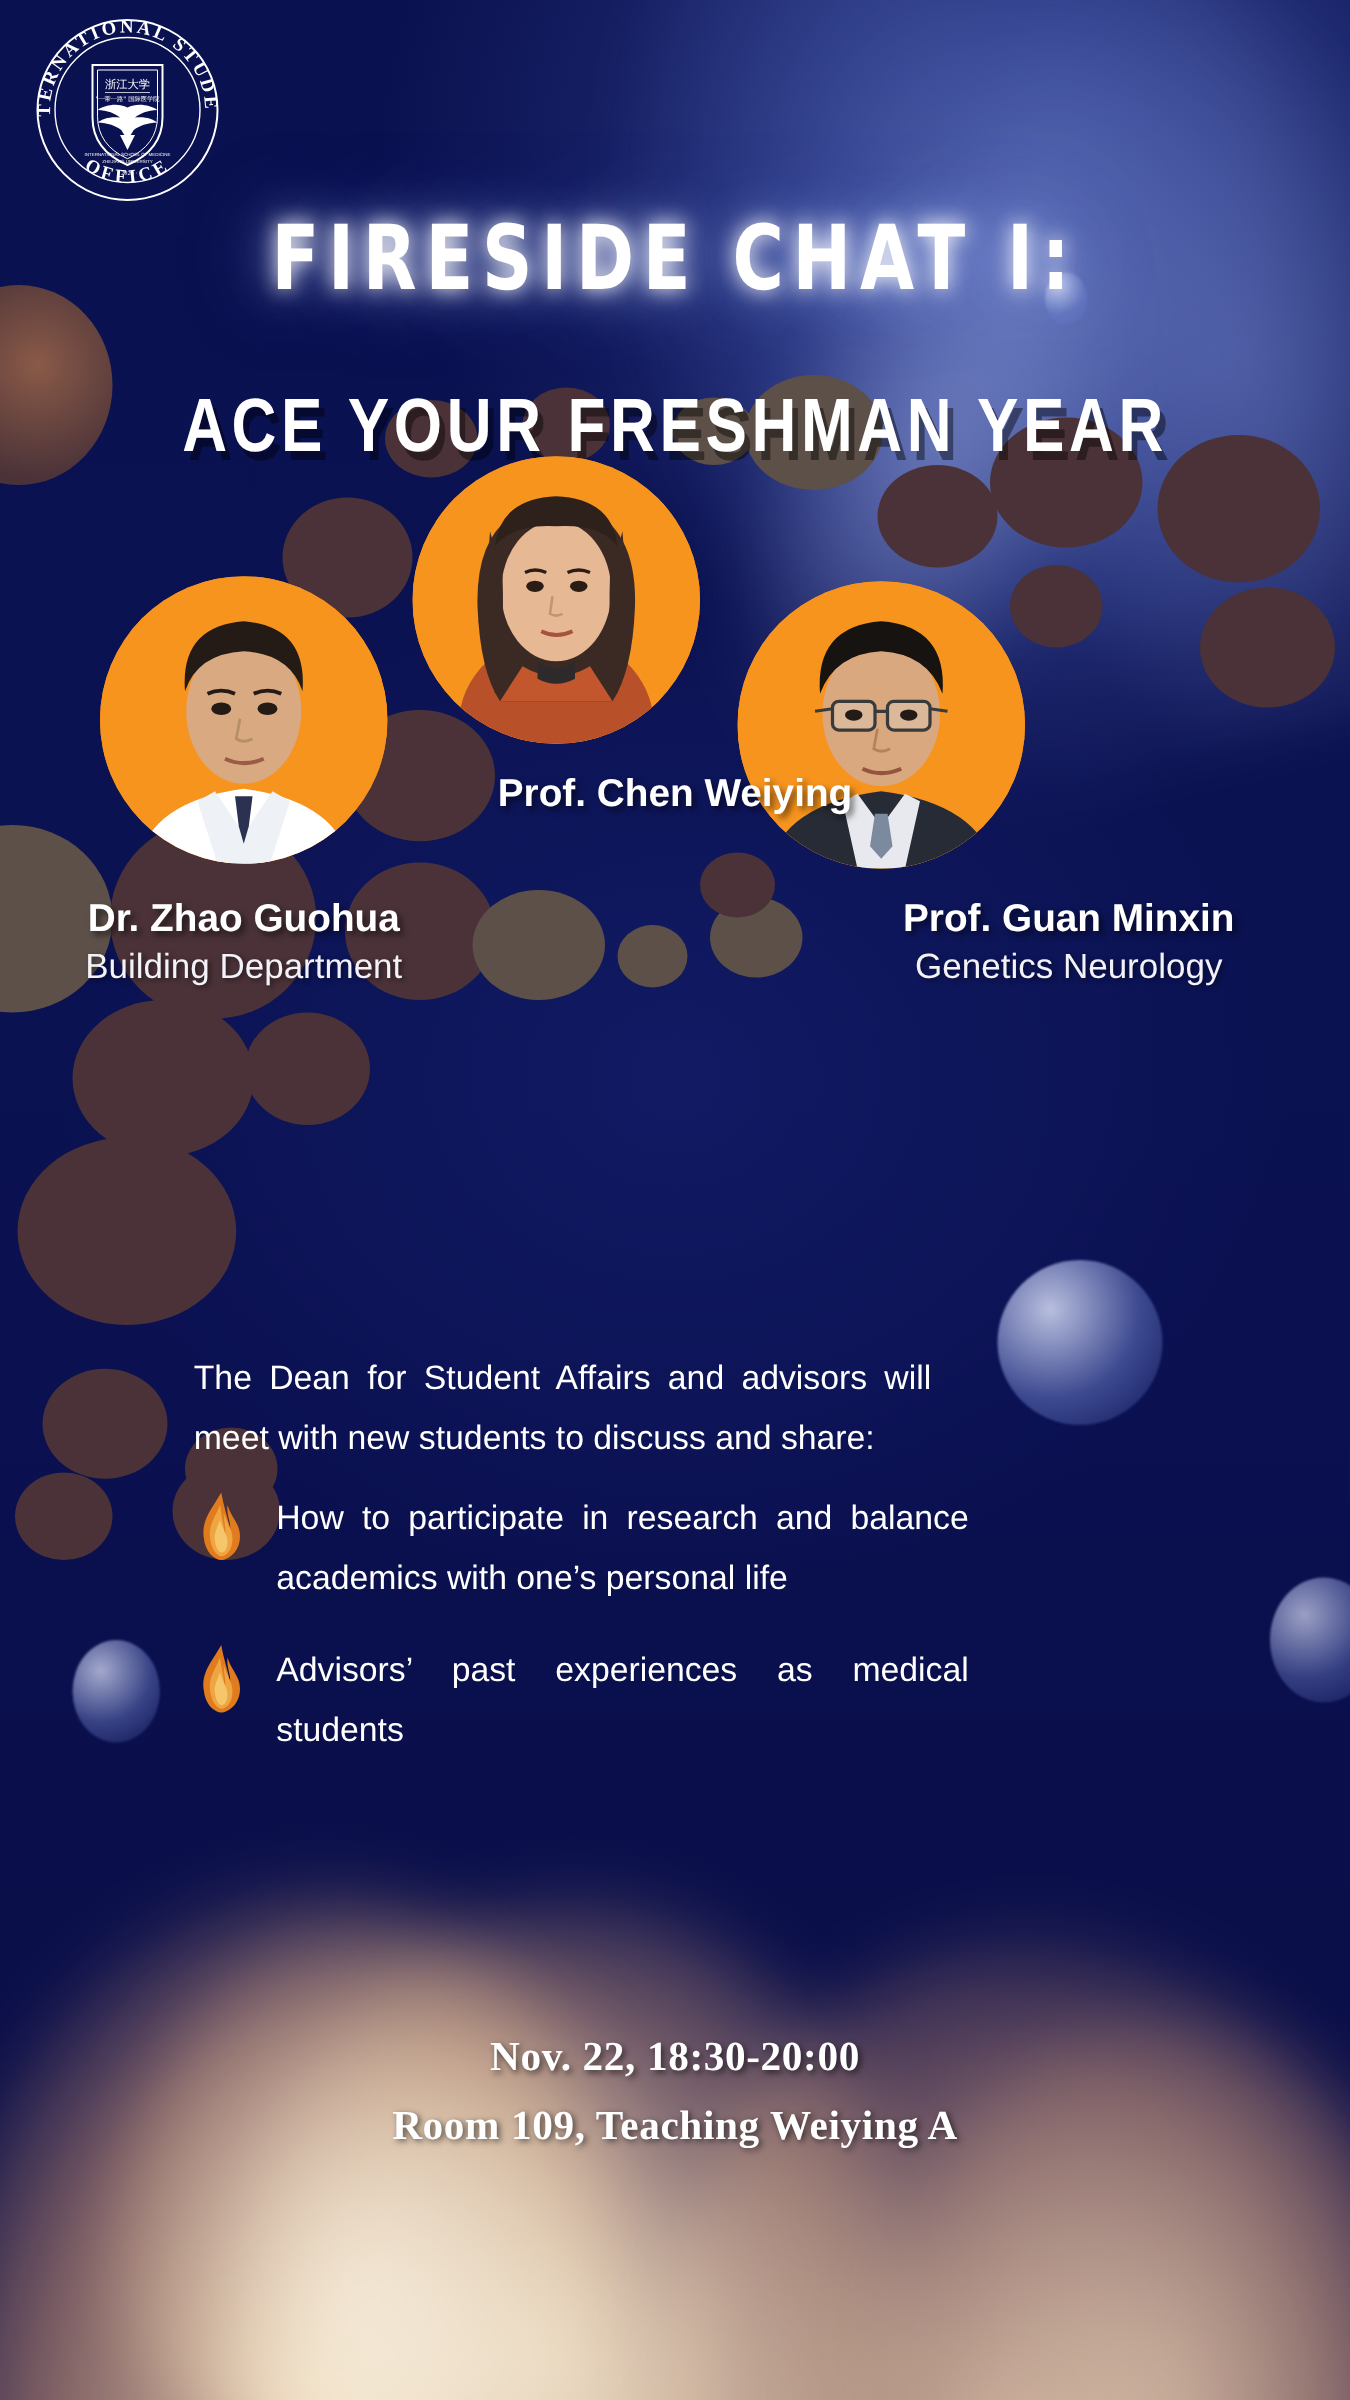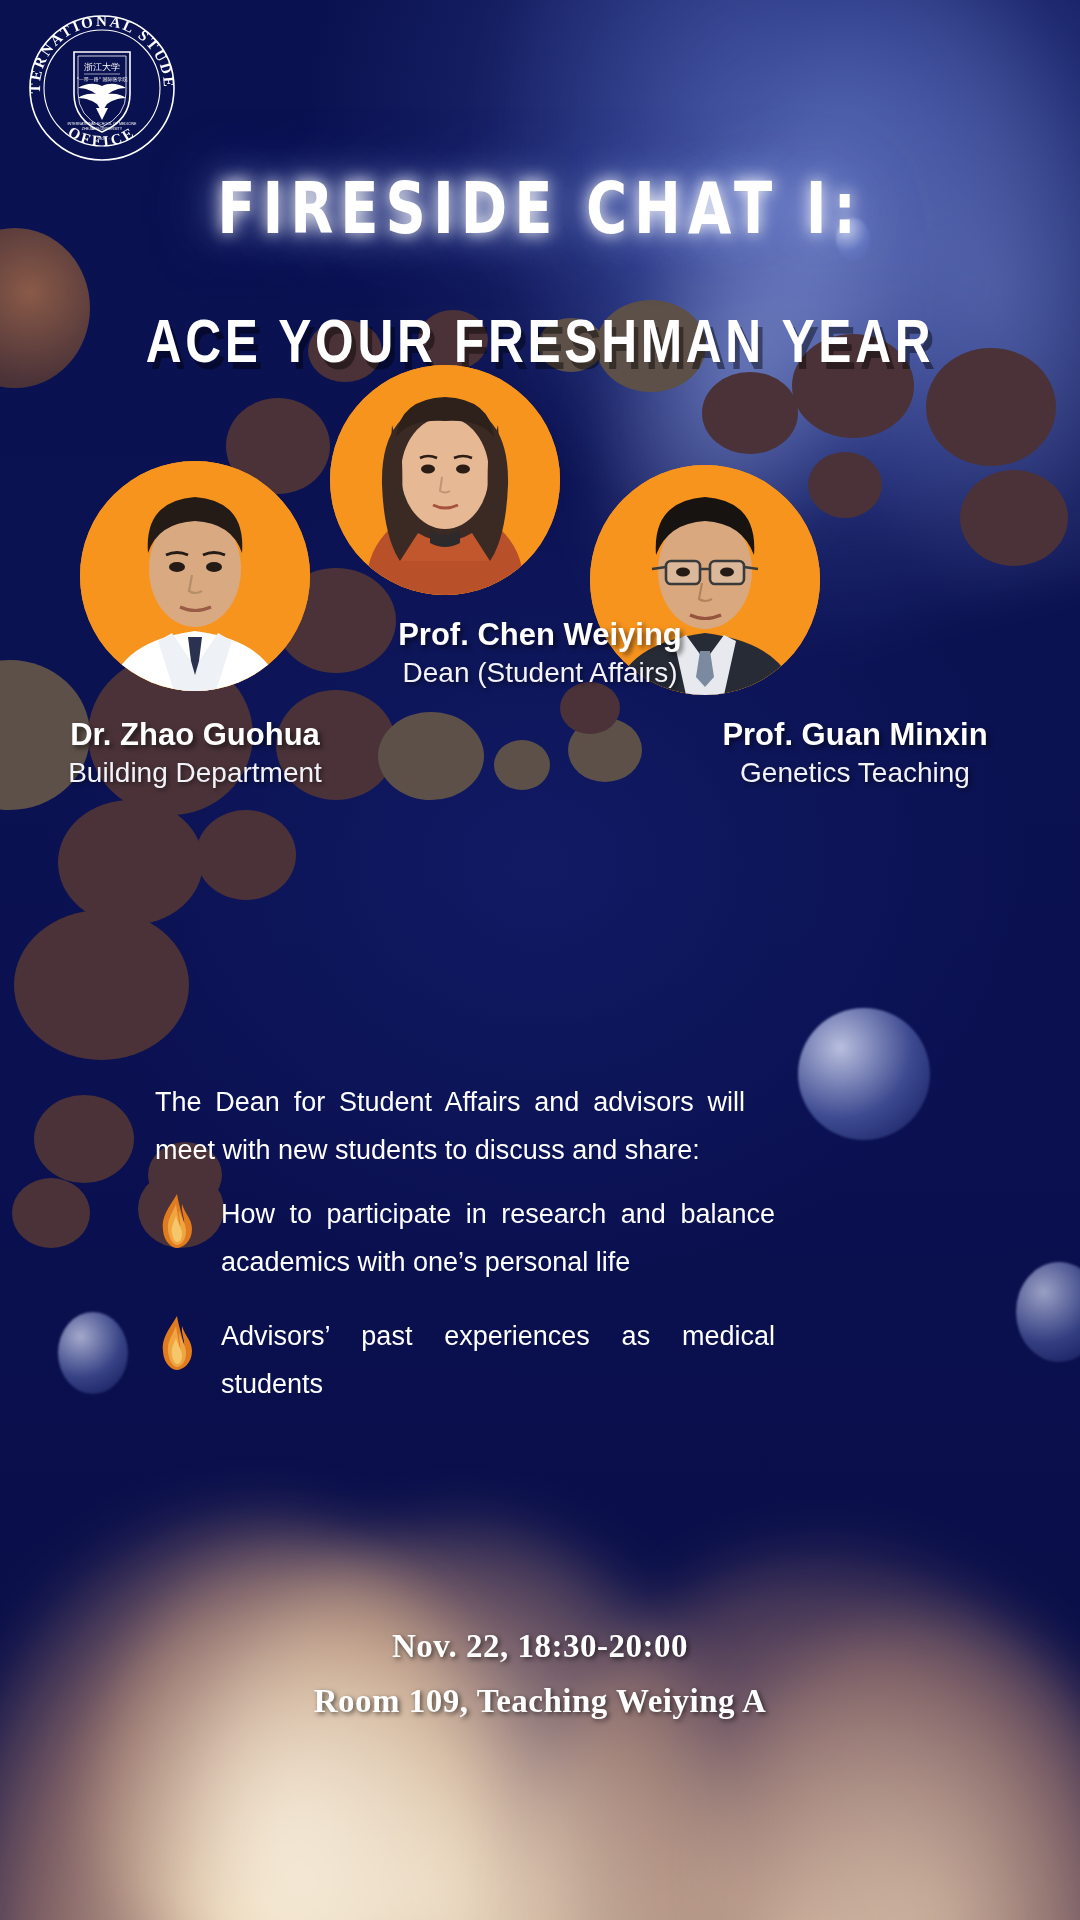--- a/index.html
+++ b/index.html
@@ -223,27 +223,26 @@
           <line x1="154" y1="102" x2="168" y2="104"></line>
         </g>
         <ellipse cx="93" cy="107" rx="7" ry="4.5" fill="#241a16"></ellipse>
         <ellipse cx="137" cy="107" rx="7" ry="4.5" fill="#241a16"></ellipse>
         <path d="M 112,118 L 109,134 Q 115,138 122,134" stroke="#b2845d" stroke-width="2.2" fill="none"></path>
         <path d="M 100,150 Q 115,157 131,150" stroke="#95543d" stroke-width="3.2" fill="none"></path>
       </svg>
     </div>
 
     <div class="sp-name" style="left:145px;right:145px;top:252px;">Prof. Chen Weiying</div>
-    <div class="sp-role" style="left:145px;right:145px;top:292px;">Dean (Student Affairs)</div>
 
     <div class="sp-name" style="left:0px;width:390px;top:352px;">Dr. Zhao Guohua</div>
     <div class="sp-role" style="left:0px;width:390px;top:392px;">Building Department</div>
 
     <div class="sp-name" style="right:0px;width:450px;top:352px;">Prof. Guan Minxin</div>
-    <div class="sp-role" style="right:0px;width:450px;top:392px;">Genetics Teaching</div>
+    <div class="sp-role" style="right:0px;width:450px;top:392px;">Genetics Neurology</div>
   </div>
 
   <div class="intro">The Dean for Student Affairs and advisors will meet with new students to discuss and share:</div>
 
   <div class="bullets">
 
 
     <div class="bullet">
       <span class="flame-icon">
         <svg viewBox="0 0 44 58" width="44" height="58" aria-hidden="true">

